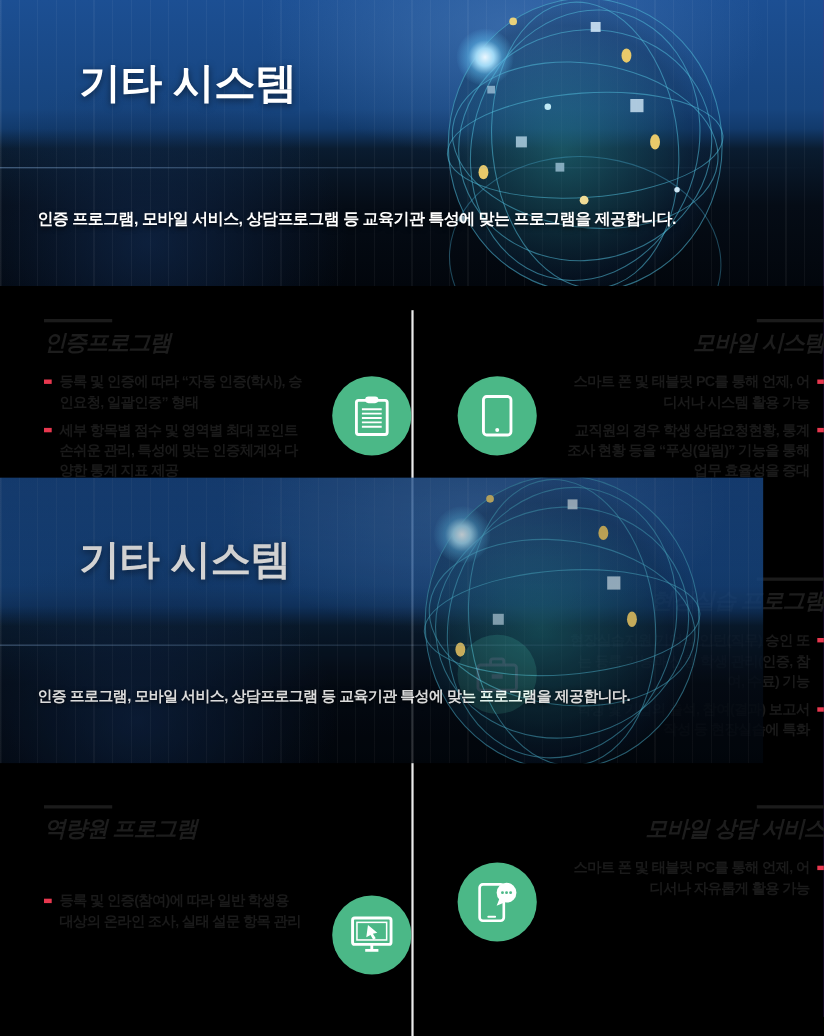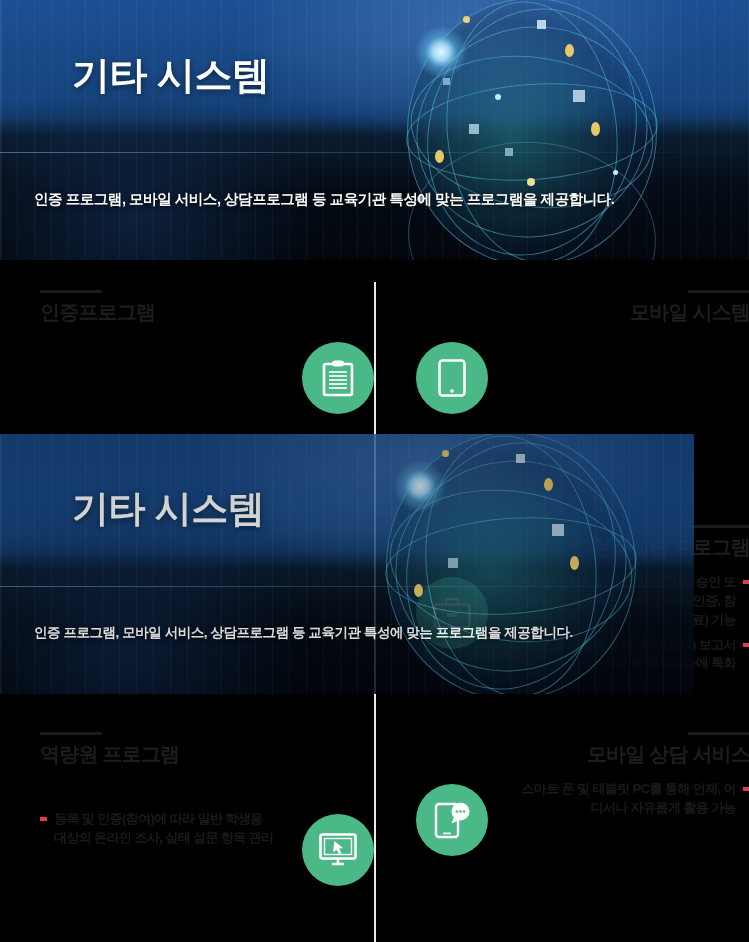--- a/index.html
+++ b/index.html
@@ -78,21 +78,21 @@
   .row-1 { top:30px; }
   .row-2 { top:265px; }
   .row-3 { top:472px; }
 
   .card .accent {
     width:62px; height:3px; background:#1b1b1b; margin-bottom:8px;
   }
   .card.right .accent { margin-left:auto; }
   .card h3 {
     font-size:20px; font-weight:bold; color:#1d1d1d; letter-spacing:-.8px;
-    margin-bottom:14px; line-height:1.15;
+    margin-bottom:14px; line-height:1.15;font-style:italic;
   }
   .card.right h3, .card.right .accent { text-align:right; }
   .card-body { position:relative; }
   .bullets { list-style:none; }
   .bullets li {
     position:relative; font-size:13px; font-weight:bold; color:#1a1a1a;
     line-height:1.45; letter-spacing:-.6px; margin-bottom:6px;
     padding-left:14px;
   }
   .card.right .bullets li { padding-left:0; padding-right:14px; text-align:right; }
@@ -176,33 +176,41 @@
             <rect x="11" y="1.5" width="12" height="6" rx="3" fill="#fff"></rect>
             <g stroke="#fff" stroke-width="1.7">
               <line x1="8" y1="13" x2="26" y2="13"></line>
                 <line x1="8" y1="17" x2="26" y2="17"></line>
               <line x1="8" y1="21" x2="26" y2="21"></line>
                 <line x1="8" y1="25" x2="26" y2="25"></line>
               <line x1="8" y1="29" x2="26" y2="29"></line>
             </g>
           </svg>
         </div>
+        <ul class="bullets" style="width:235px;">
+          <li>등록 및 인증에 따라 “자동 인증(학사), 승인요청, 일괄인증” 형태</li>
+          <li>세부 항목별 점수 및 영역별 최대 포인트 손쉬운 관리, 특성에 맞는 인증체계와 다양한 통계 지표 제공</li>
+        </ul>
       </div>
     </div>
 
     <div class="card col-r row-1 right">
       <div class="accent"></div>
       <h3>모바일 시스템</h3>
       <div class="card-body">
         <div class="badge on-left">
           <svg width="30" height="40" viewBox="0 0 30 40" fill="none">
             <rect x="2.5" y="2.5" width="25" height="35" rx="3" stroke="#fff" stroke-width="2.6"></rect>
             <circle cx="15" cy="33" r="1.8" fill="#fff"></circle>
           </svg>
         </div>
+        <ul class="bullets" style="width:235px;margin-left:auto;">
+          <li>스마트 폰 및 태블릿 PC를 통해 언제, 어디서나 시스템 활용 가능</li>
+          <li>교직원의 경우 학생 상담요청현황, 통계조사 현황 등을 “푸싱(알림)” 기능을 통해 업무 효율성을 증대</li>
+        </ul>
       </div>
     </div>
 
 
     <div class="card col-r row-2 right">
       <div class="accent"></div>
       <h3>현장실습 프로그램</h3>
       <div class="card-body">
         <div class="badge on-left">
           <svg width="40" height="34" viewBox="0 0 40 34" fill="none">

